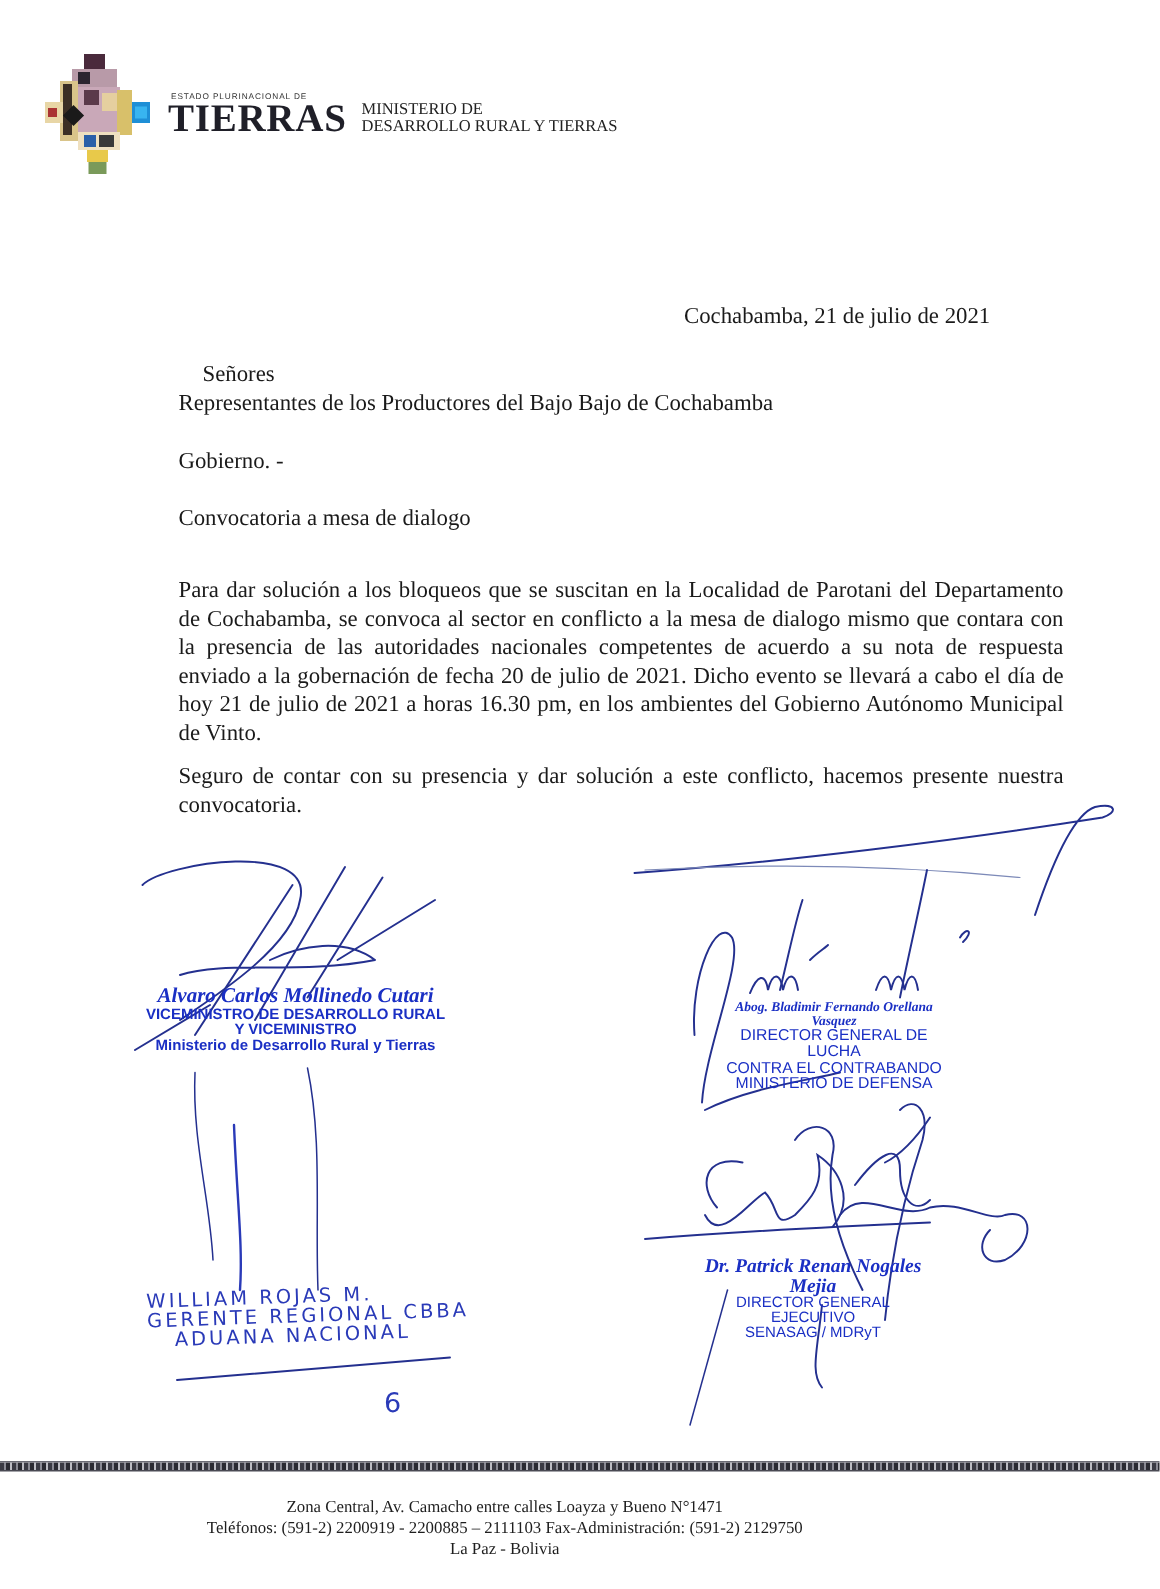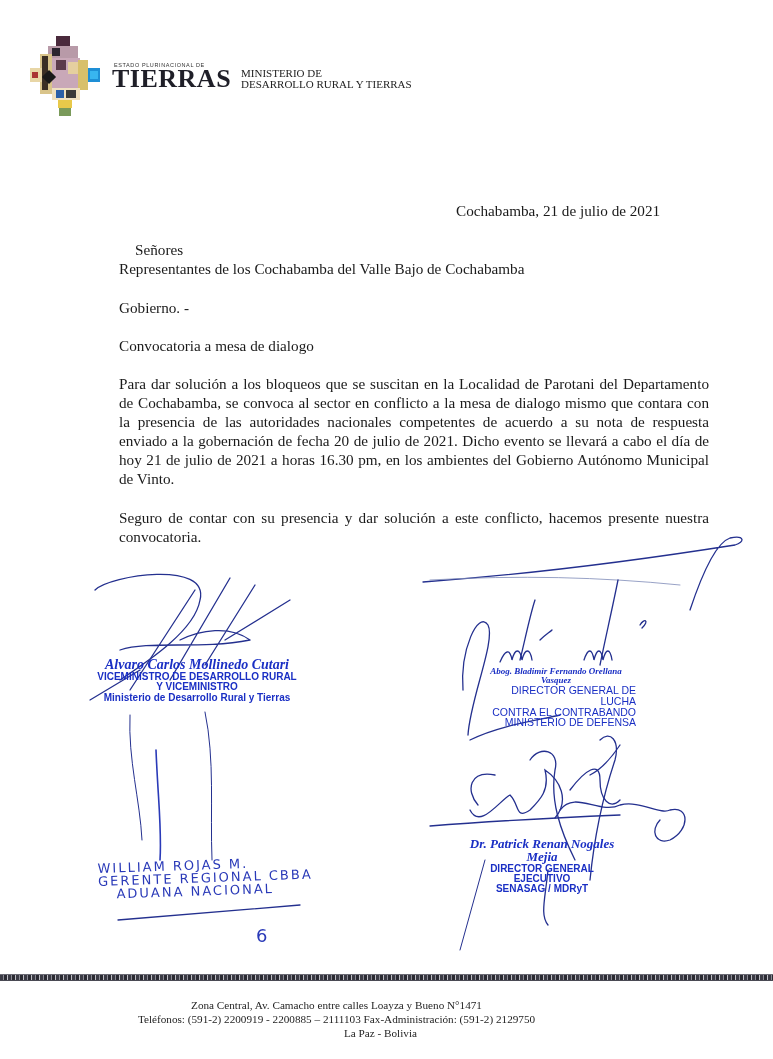--- a/index.html
+++ b/index.html
@@ -15,45 +15,45 @@
     .brand-big { left: 112px; top: 66px; font-size: 26px; font-weight: bold; letter-spacing: 0.5px; color: #1f1f28; line-height: 1; }
     .ministry { left: 241px; top: 68px; font-size: 11px; line-height: 11px; color: #222; }
     
     .letter { font-size: 15.2px; line-height: 19px; color: #1a1a1a; }
     .date { left: 456px; top: 201px; }
     .addr1 { left: 119px; top: 240px; margin-left: 16px; }
     .addr2 { left: 119px; top: 259px; }
     .presente { left: 119px; top: 298px; }
     .subject { left: 119px; top: 336px; }
     .para { left: 119px; width: 590px; text-align: justify; text-align-last: left; }
-    .para1 { top: 374px; }
+    .para1 { top: 384px; }
     .para2 { top: 508px; }
     
     .sigsvg { left: 0; top: 0; width: 773px; height: 1059px; }
     .sig-text { font-family: "Liberation Sans", sans-serif; color: #1a2fc4; text-align: center; line-height: 1.02; }
     .sig-name { font-family: "Liberation Serif", serif; font-style: italic; font-weight: bold; }
     .sig1 { left: 82px; top: 658px; width: 230px; }
     .sig1 .sig-name { font-size: 14px; }
     .sig1 .sig-role { font-size: 10px; font-weight: bold; }
     .sig2 { left: 476px; top: 667px; width: 160px; }
     .sig2 .sig-name { font-size: 9px; }
-    .sig2 .sig-role { font-size: 10.5px; text-align: right; }
+    .sig2 .sig-role { font-size: 10.5px; }
     .sig3 { left: 462px; top: 837px; width: 160px; }
     .sig3 .sig-name { font-size: 13px; }
-    .sig3 .sig-role { font-size: 10px; font-weight: bold; text-align: center; }
+    .sig3 .sig-role { font-size: 10px; font-weight: normal; text-align: center; }
     .sig4 { left: 98px; top: 858px; width: 230px; color: #2a3ab8; font-family: "DejaVu Sans", sans-serif; font-size: 13px; letter-spacing: 2px; line-height: 13px; text-align: left; transform: rotate(-2deg); }
     .sig4-num { left: 256px; top: 925px; color: #2a3ab8; font-family: "DejaVu Sans", sans-serif; font-size: 18px; }
     
     .footer-rule { left: 0; top: 974px; width: 773px; height: 5px;
       background: repeating-linear-gradient(90deg, #3a3a44 0 3px, #8a8a94 3px 4px, #2a2a32 4px 7px, #bdbdc4 7px 8px);
       border-top: 1px solid #6a6a74; border-bottom: 1px solid #4a4a54; }
     .footer { left: 0; width: 673px; text-align: center; font-size: 11.2px; line-height: 14px; color: #1e1e1e; font-family: "Liberation Serif", serif; }
     .footer1 { top: 998px; }
     .footer2 { top: 1012px; }
-    .footer3 { top: 1026px; padding-left: 44px; }
+    .footer3 { top: 1026px; }
   </style>
 </head>
 <body>
 
 <div class="abs logo">
   <svg width="78" height="80" viewBox="0 0 78 80">
     <rect x="28" y="0" width="14" height="10" fill="#4a2a3c"></rect>
     <rect x="20" y="10" width="30" height="12" fill="#b89aa8"></rect>
     <rect x="24" y="12" width="8" height="8" fill="#2b2530"></rect>
     <rect x="12" y="18" width="12" height="40" fill="#d9c48a"></rect>
@@ -76,21 +76,21 @@
 </div>
 <div class="abs brand-small">ESTADO PLURINACIONAL DE</div>
 <div class="abs brand-big">TIERRAS</div>
 <div class="abs ministry">
   <div>MINISTERIO DE</div>
   <div>DESARROLLO RURAL Y TIERRAS</div>
 </div>
 
 <div class="abs letter date">Cochabamba, 21 de julio de 2021</div>
 <div class="abs letter addr1">Señores</div>
-<div class="abs letter addr2">Representantes de los Cochabamba del Valle Bajo de Cochabamba</div>
+<div class="abs letter addr2">Representantes de los Productores del Bajo Bajo de Cochabamba</div>
 <div class="abs letter presente">Gobierno. -</div>
 <div class="abs letter subject">Convocatoria a mesa de dialogo</div>
 <div class="abs letter para para1">Para dar solución a los bloqueos que se suscitan en la Localidad de Parotani del Departamento de Cochabamba, se convoca al sector en conflicto a la mesa de dialogo mismo que contara con la presencia de las autoridades nacionales competentes de acuerdo a su nota de respuesta  enviado a la gobernación de fecha 20 de julio de 2021. Dicho evento se llevará a cabo el día de hoy 21 de julio de 2021 a horas 16.30 pm, en los ambientes del Gobierno Autónomo Municipal de Vinto.</div>
 <div class="abs letter para para2">Seguro de contar con su presencia y dar solución a este conflicto, hacemos presente nuestra convocatoria.</div>
 
 <svg class="abs sigsvg" viewBox="0 0 773 1059" fill="none" stroke="#24308f" stroke-width="1.3" stroke-linecap="round">
 
   <path d="M95 590 C110 575 210 560 200 600 C195 630 150 660 120 680"></path>
   <path d="M130 690 L195 590 M170 680 L230 578 M205 665 L255 585 M225 640 L290 600 M180 640 C200 630 230 625 250 640 M120 650 C150 640 200 650 250 640"></path>
   <path d="M90 700 L140 670"></path>

